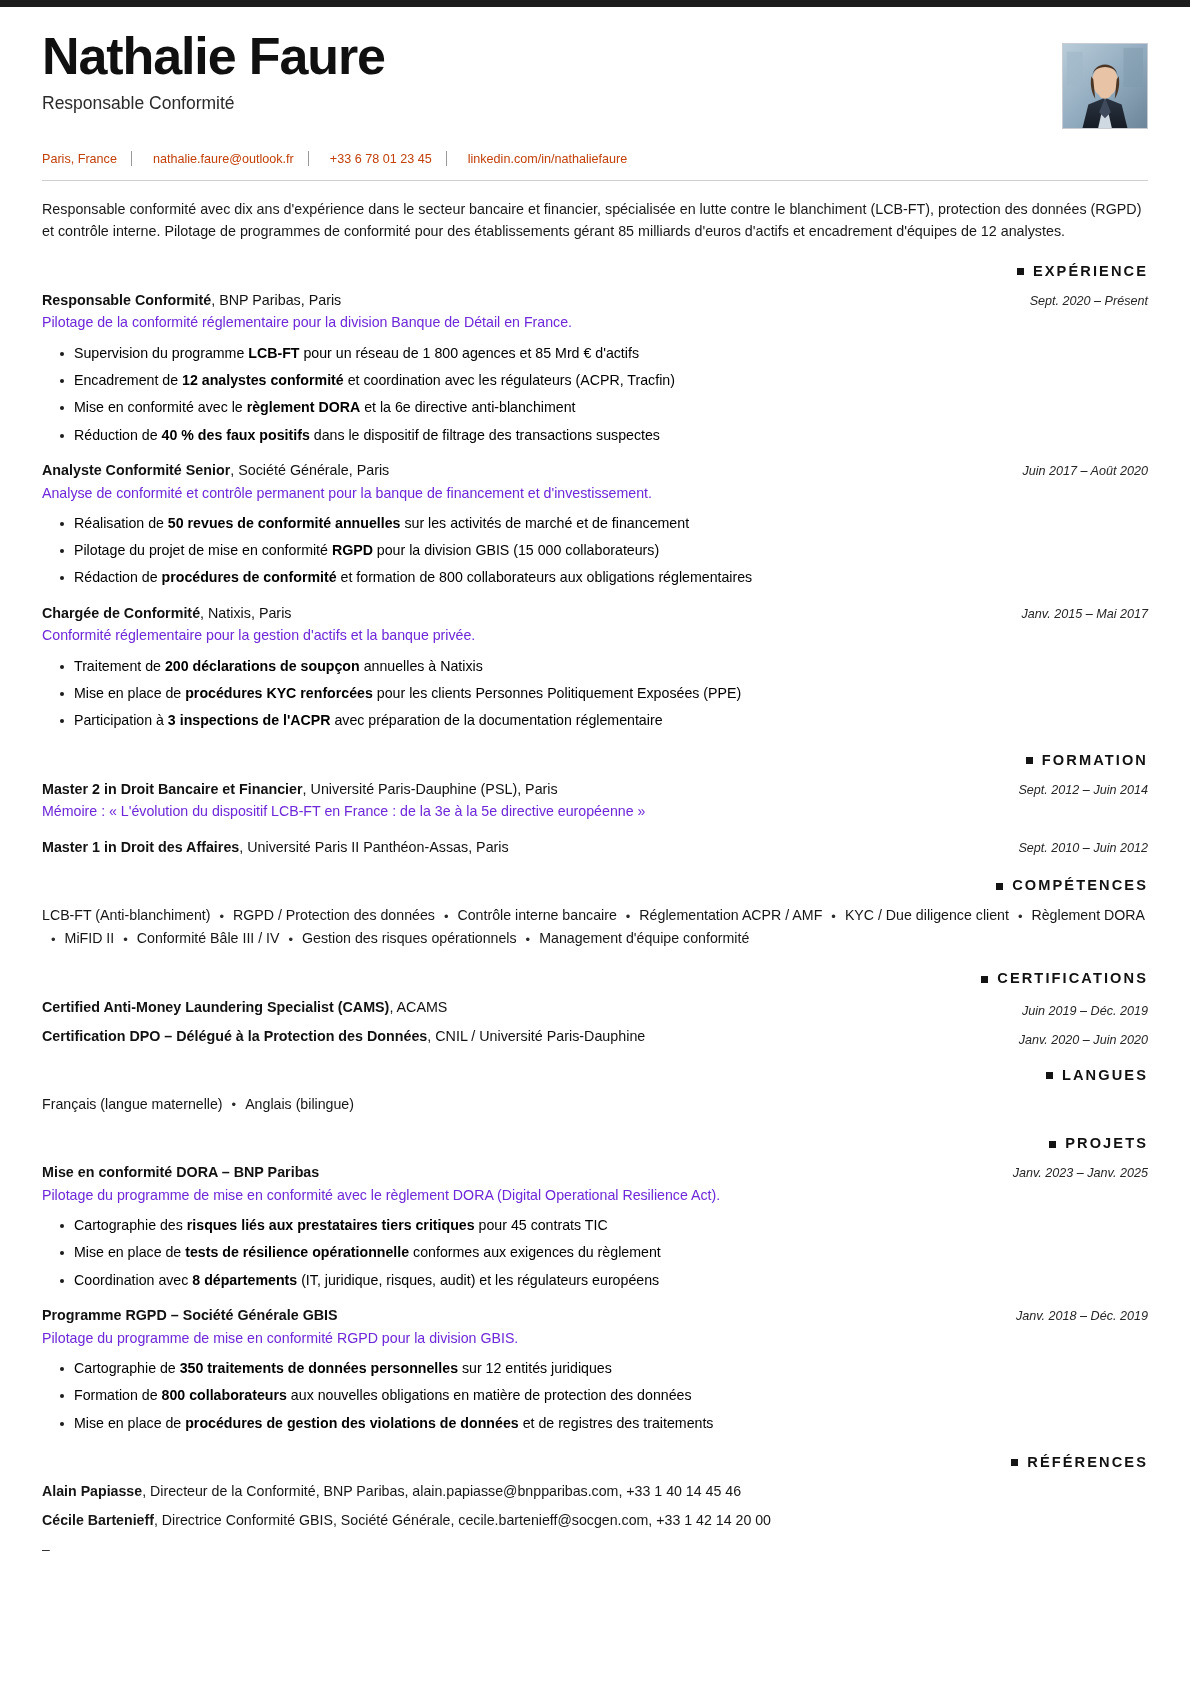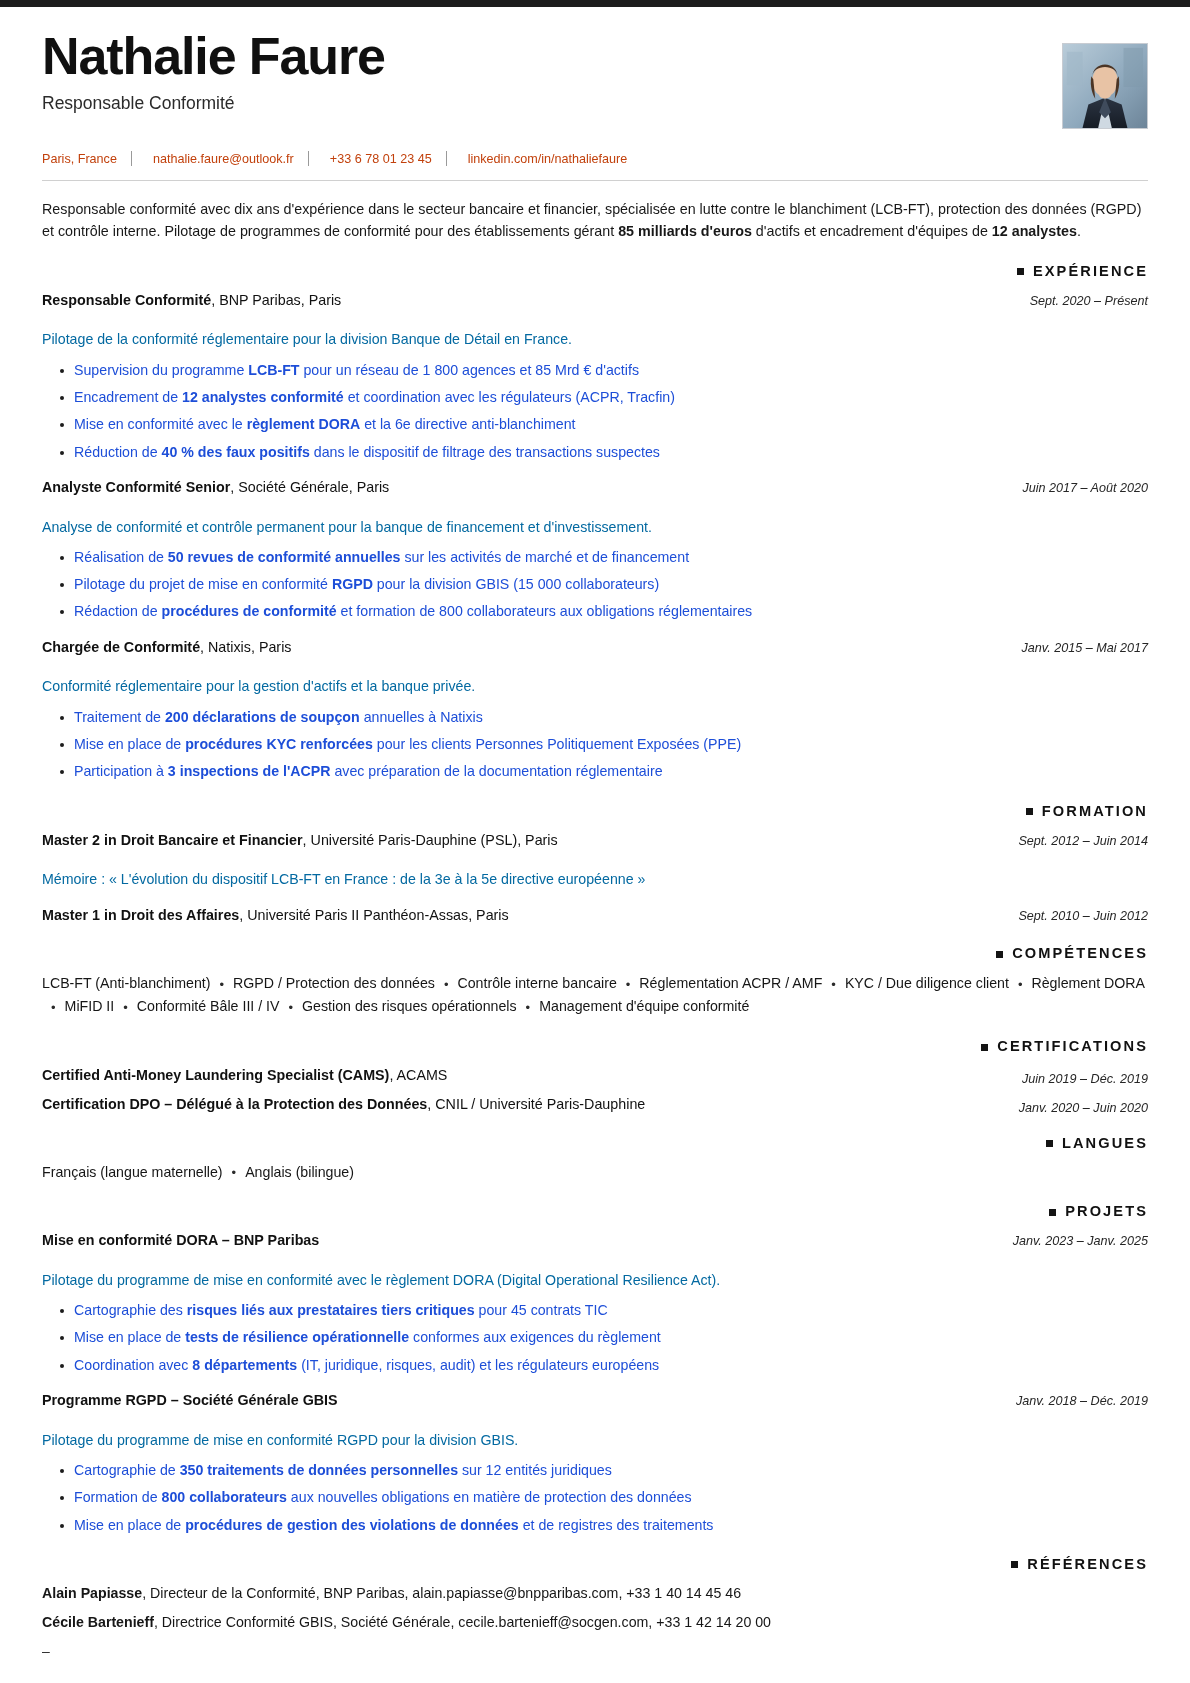--- a/index.html
+++ b/index.html
@@ -87,21 +87,21 @@
   }
 
   
   .summary {
     font-size: 14.3px;
     line-height: 1.56;
     color: #181818;
     margin-top: 17px;
     text-align: left;
   }
-  .summary b { font-weight: 700; }
+  .summary b { font-weight: 400; }
 
   
   .section { margin-top: 20px; }
   .sec-head {
     display: flex;
     align-items: center;
     gap: 9px;
     margin-bottom: 11px;
     justify-content: flex-end;
   }
@@ -141,34 +141,34 @@
   .entry-date {
     font-size: 12.6px;
     font-style: italic;
     color: #262626;
     white-space: nowrap;
     flex: 0 0 auto;
   }
   .entry-sub {
     font-size: 14.2px;
     line-height: 1.5;
-    color: #0369a1;
-    margin-top: 19px;
+    color: #6d28d9;
+    margin-top: 2px;
   }
   ul.bullets {
     list-style: none;
     margin: 9px 0 0 0;
     padding: 0;
   }
   ul.bullets li {
     position: relative;
     padding-left: 32px;
     font-size: 14.2px;
     line-height: 1.5;
-    color: #1d4ed8;
+    color: #000000;
     margin-bottom: 6px;
   }
   ul.bullets li:last-child { margin-bottom: 0; }
   ul.bullets li::before {
     content: "";
     position: absolute;
     left: 18px;
     top: 9px;
     width: 4px;
     height: 4px;

